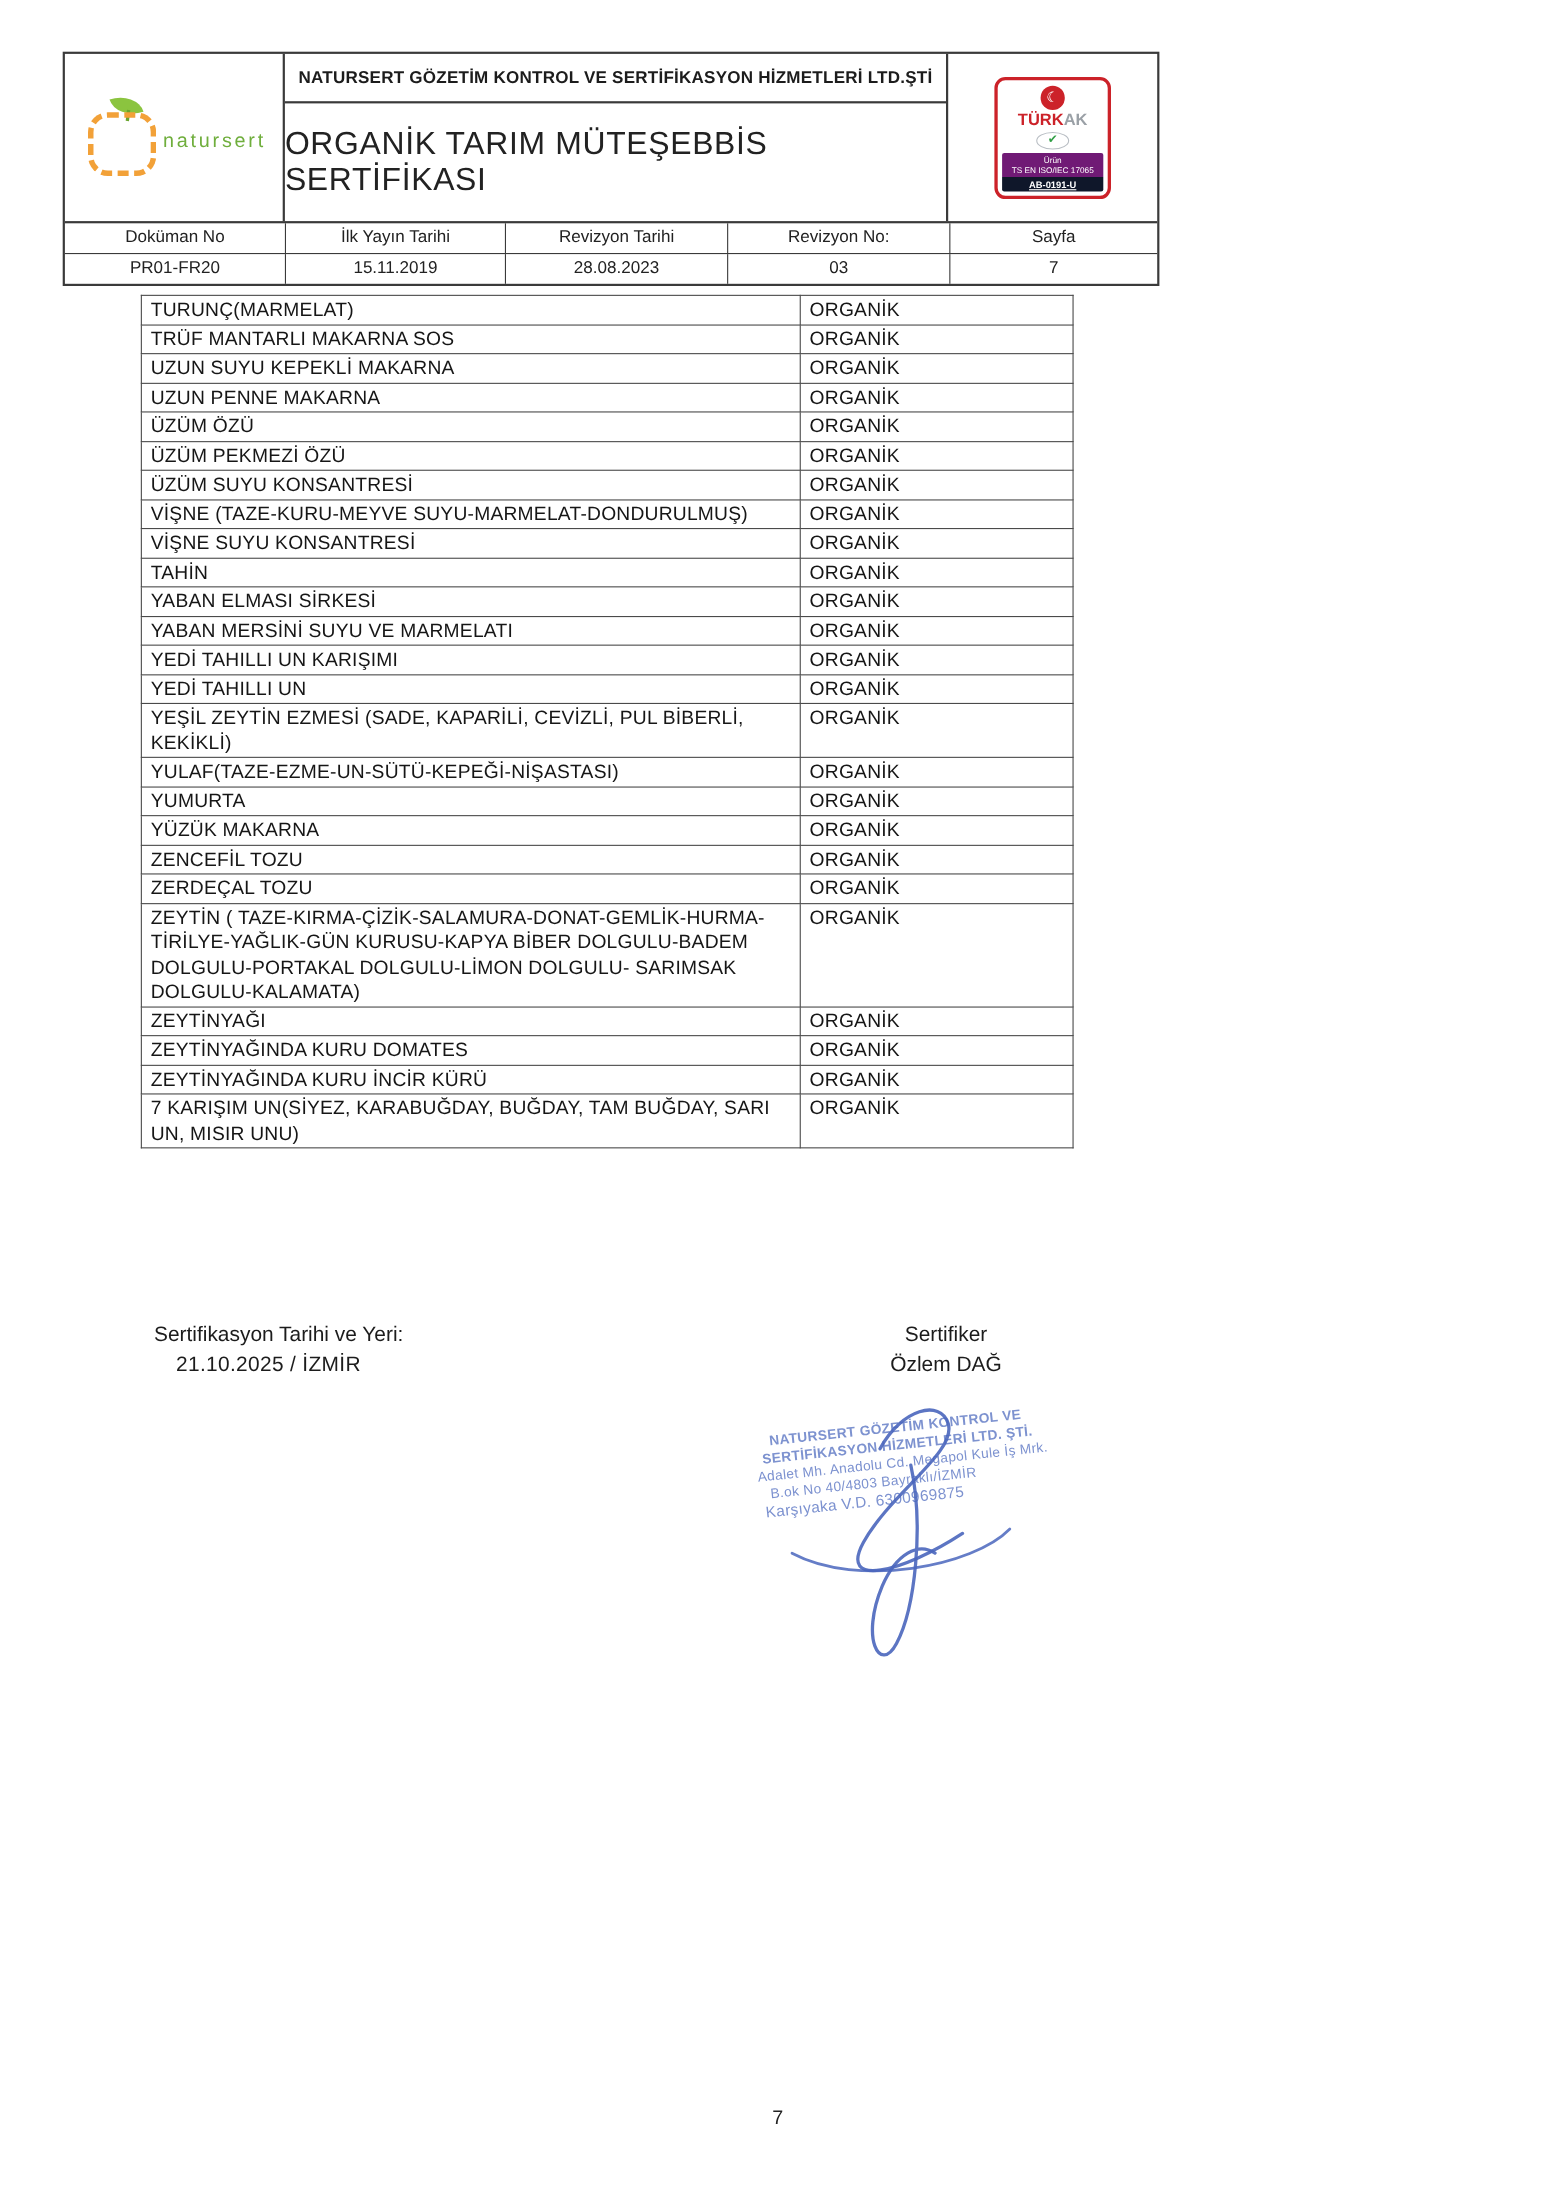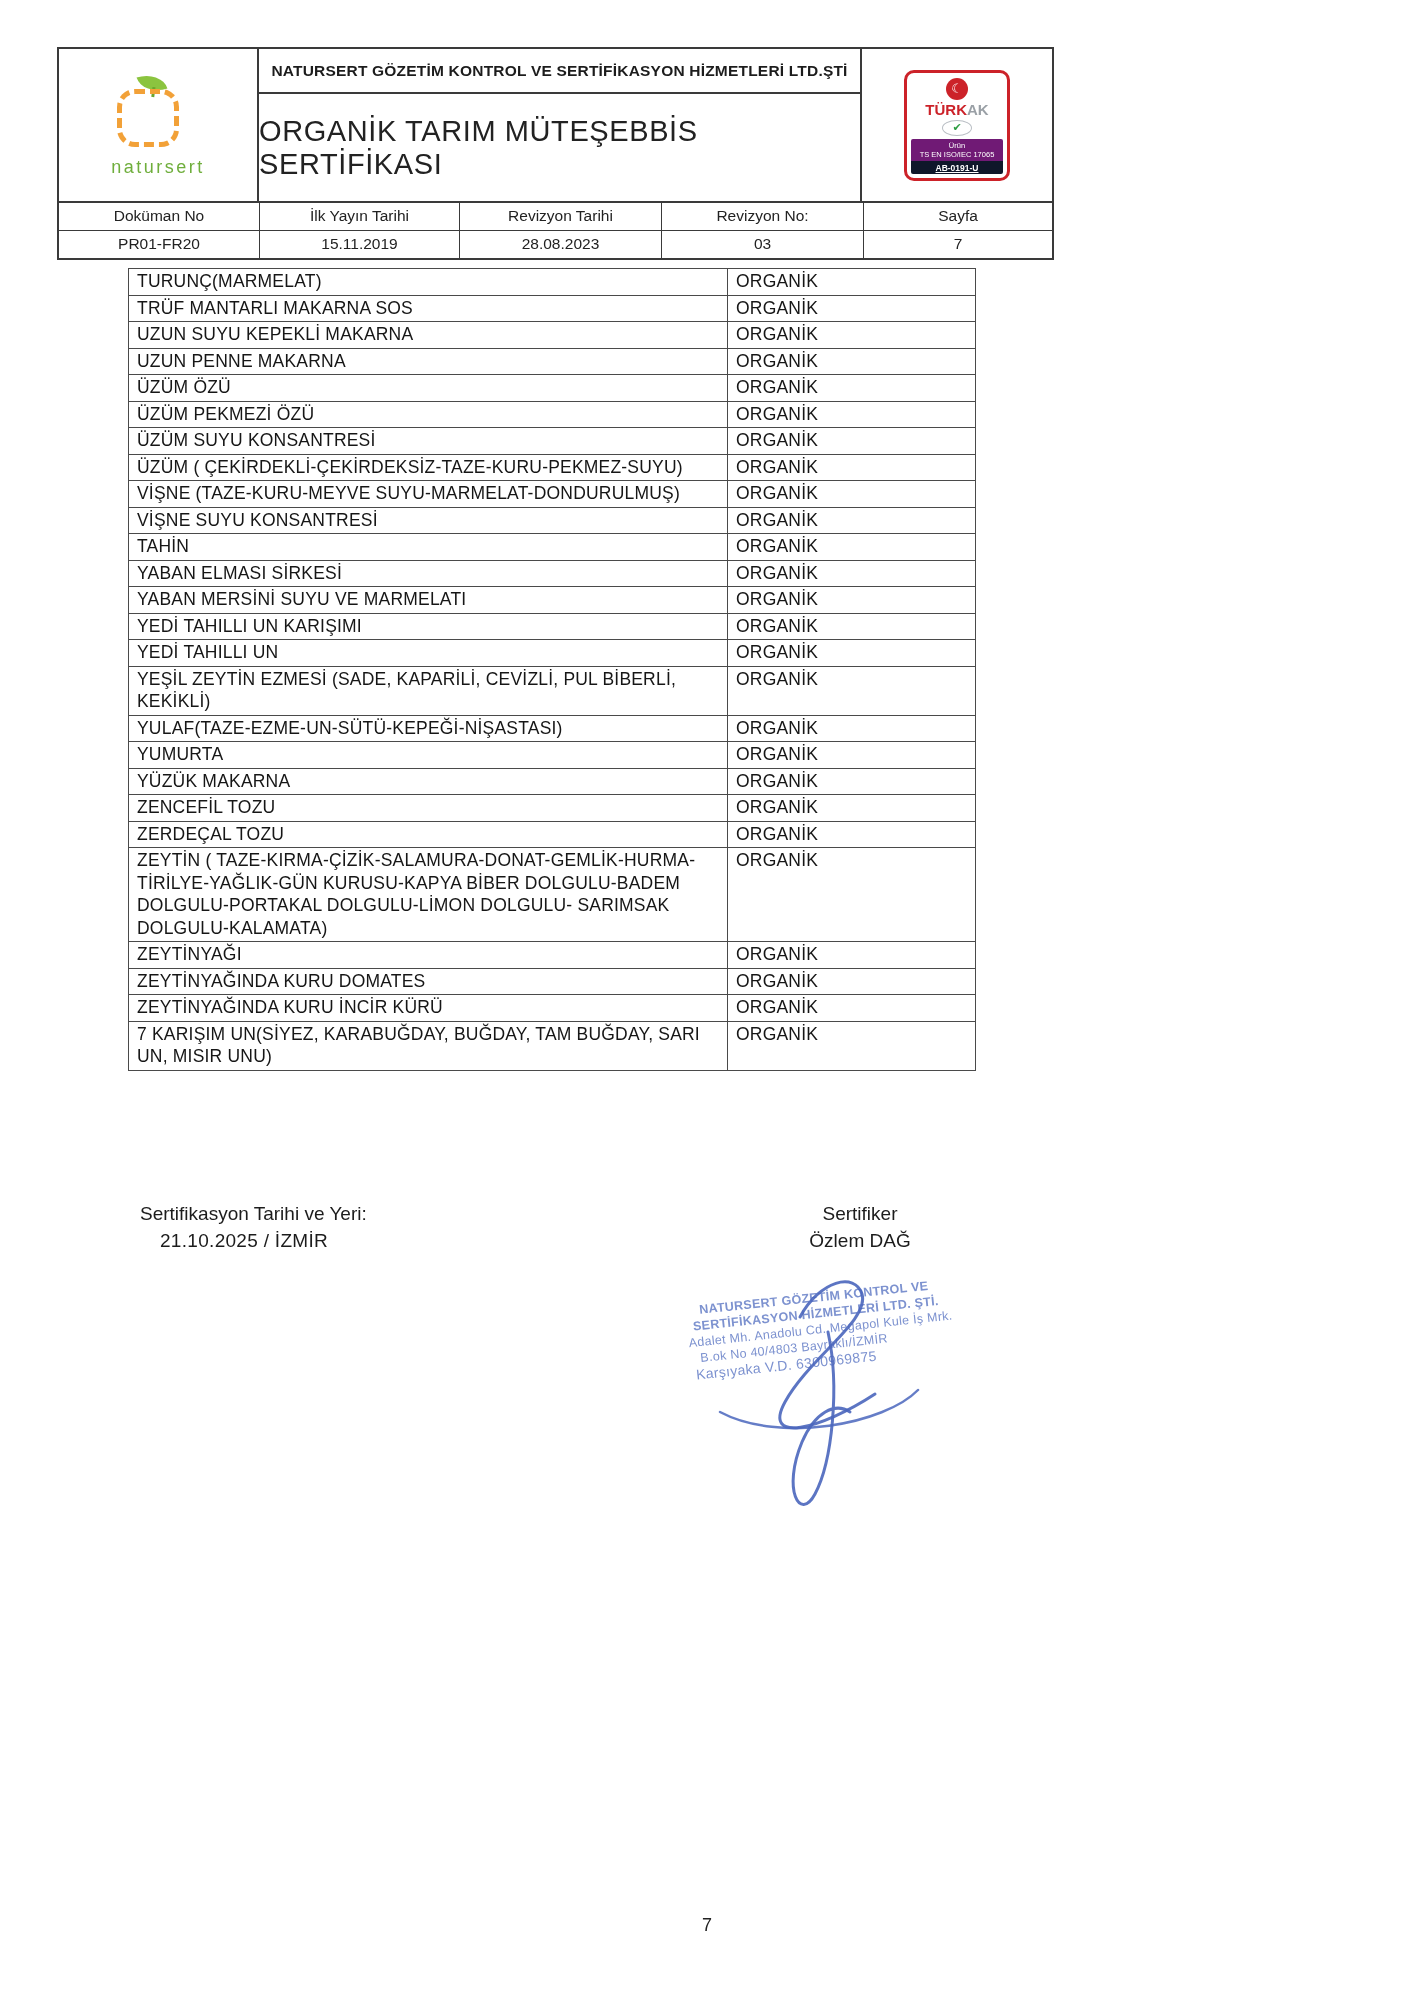--- a/index.html
+++ b/index.html
@@ -9,21 +9,21 @@
 
   
   .header-box { position:absolute; left:57px; top:47px; width:997px; border:2px solid #3a3a3a; background:#fff; }
   .header-grid { display:grid; grid-template-columns:200px 1fr 192px; }
   .logo-cell { grid-column:1; grid-row:1 / 3; border-right:2px solid #3a3a3a; display:flex; flex-direction:column; align-items:center; justify-content:center; padding:6px; }
   .company-cell { grid-column:2; grid-row:1; border-bottom:2px solid #3a3a3a; display:flex; align-items:center; justify-content:center; height:45px; font-weight:bold; font-size:15.5px; letter-spacing:.2px; text-align:center; }
   .title-cell { grid-column:2; grid-row:2; display:flex; align-items:center; justify-content:center; height:107px; font-size:29px; letter-spacing:.6px; color:#222; }
   .turkak-cell { grid-column:3; grid-row:1 / 3; border-left:2px solid #3a3a3a; display:flex; align-items:center; justify-content:center; padding:4px; }
 
   
-  .ns-logo { display:flex; flex-direction:column; align-items:flex-start; }
+  .ns-logo { display:flex; flex-direction:row; align-items:center; }
   .ns-mark { position:relative; width:74px; height:78px; }
   .ns-circle { position:absolute; left:6px; top:16px; width:62px; height:58px; border:5px dashed #f2a138; border-radius:18px; }
   .ns-leaf { position:absolute; left:28px; top:0px; width:26px; height:20px; background:#8bc43f; border-radius:0 100% 0 100%; transform:rotate(-18deg); }
   .ns-leaf::after { content:""; position:absolute; left:10px; top:14px; width:3px; height:10px; background:#6aa52e; transform:rotate(25deg); }
   .ns-word { margin-top:6px; color:#6fae3c; font-size:18px; letter-spacing:2.5px; font-weight:500; }
 
   
   .tk-box { width:106px; border:3px solid #cc2229; border-radius:10px; padding:5px 4px 4px; display:flex; flex-direction:column; align-items:center; background:#fff; }
   .tk-crescent { width:22px; height:22px; border-radius:50%; background:#cc2229; color:#fff; font-size:13px; line-height:22px; text-align:center; }
   .tk-name { font-weight:bold; font-size:15px; margin-top:1px; }
@@ -141,24 +141,20 @@
     <tr>
       <td class="name">ÜZÜM PEKMEZİ ÖZÜ</td>
       <td class="status">ORGANİK</td>
     </tr>
 
     <tr>
       <td class="name">ÜZÜM SUYU KONSANTRESİ</td>
       <td class="status">ORGANİK</td>
     </tr>
 
-    <tr>
-      <td class="name">ÜZÜM ( ÇEKİRDEKLİ-ÇEKİRDEKSİZ-TAZE-KURU-PEKMEZ-SUYU)</td>
-      <td class="status">ORGANİK</td>
-    </tr>
 
     <tr>
       <td class="name">VİŞNE (TAZE-KURU-MEYVE SUYU-MARMELAT-DONDURULMUŞ)</td>
       <td class="status">ORGANİK</td>
     </tr>
 
     <tr>
       <td class="name">VİŞNE SUYU KONSANTRESİ</td>
       <td class="status">ORGANİK</td>
     </tr>

